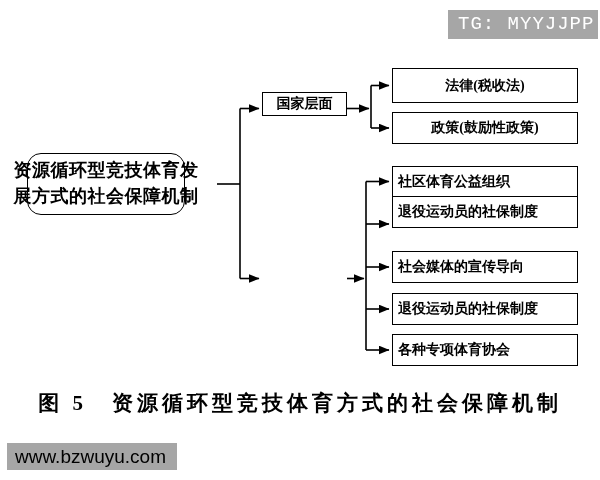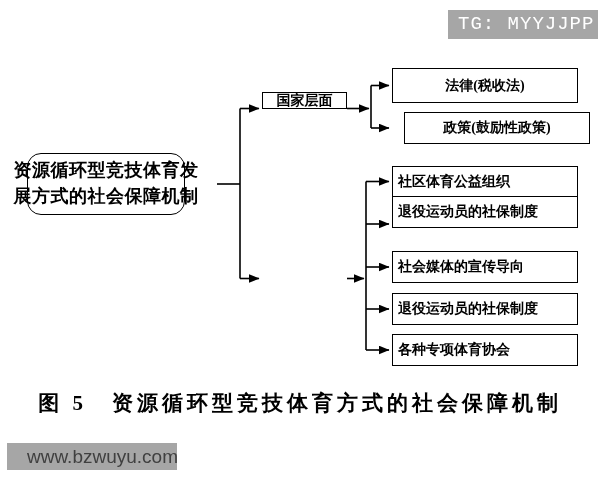--- a/index.html
+++ b/index.html
@@ -47,51 +47,51 @@
     left: 27px; top: 153px;
     width: 158px; height: 62px;
     border-radius: 14px;
     font-size: 18px;
     line-height: 26px;
     text-align: center;
     flex-direction: column;
     letter-spacing: 0.5px;
     font-family: Liberation Mono, monospace;
   }
-  .node-level { width: 85px; height: 17px; left: 262px; }
+  .node-level { width: 85px; height: 24px; left: 262px; }
   .node-level-national { top: 92px; }
   .node-level-social { top: 262px; }
   .node-child { left: 392px; width: 186px; }
   .node-child-left { justify-content: flex-start; padding-left: 5px; }
   .nc0 { top: 68px;  height: 35px; }
-  .nc1 { top: 112px; height: 32px; margin-left: 12px; }
+  .nc1 { top: 112px; height: 32px; }
   .nc2 { top: 166px; height: 31px; }
   .nc3 { top: 196px; height: 32px; }
   .nc4 { top: 251px; height: 32px; }
   .nc5 { top: 293px; height: 32px; }
   .nc6 { top: 334px; height: 32px; }
   .caption {
     position: absolute;
     left: 0; top: 389px;
     width: 600px;
     text-align: center;
     font-weight: bold;
     font-size: 21px;
     letter-spacing: 4px;
   }
   .watermark {
     position: absolute;
     left: 7px; top: 443px;
     width: 170px; height: 27px;
     background: #a6a6a6;
-    color: #404040;
+    color: #000000;
     font-family: "Liberation Sans", "DejaVu Sans", sans-serif;
     font-size: 19px;
     line-height: 27px;
-    padding-left: 20px;
+    padding-left: 8px;
     box-sizing: border-box;
   }
 </style>
 </head>
 <body>
 
 <div class="canvas">
 
   <div class="badge">TG: MYYJJPP</div>
 

